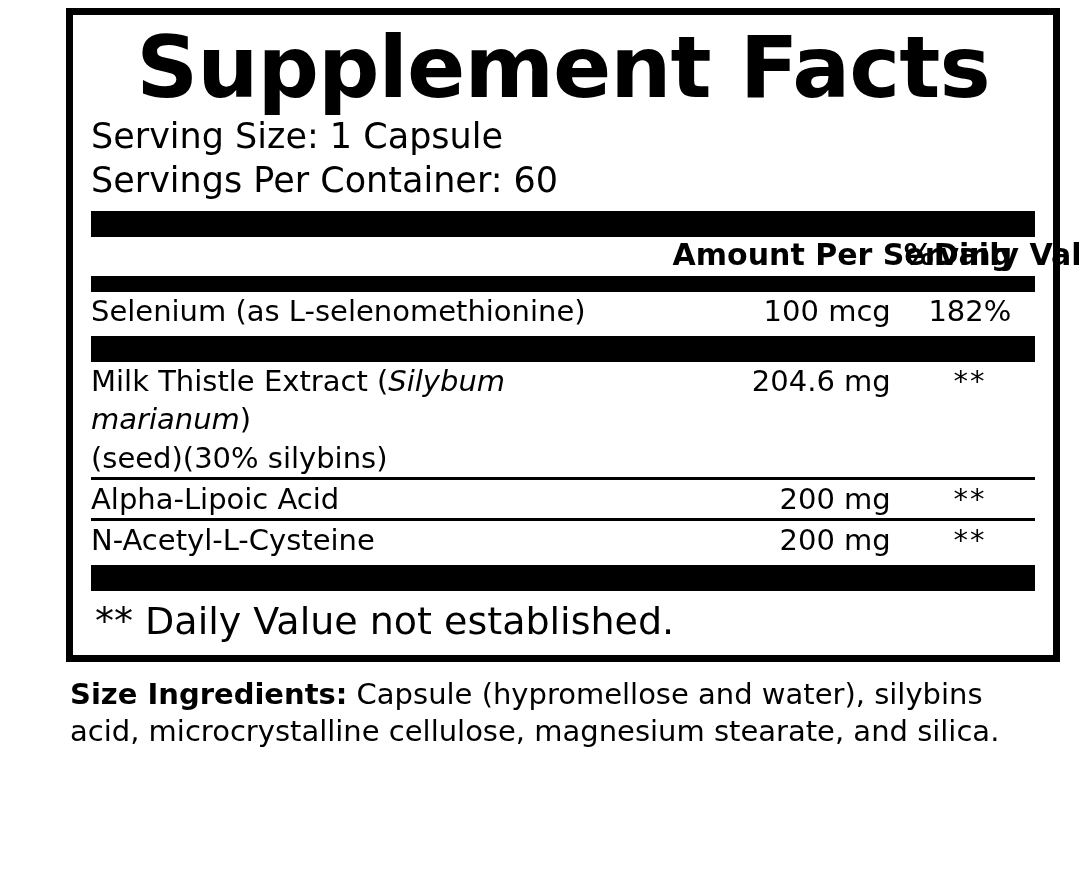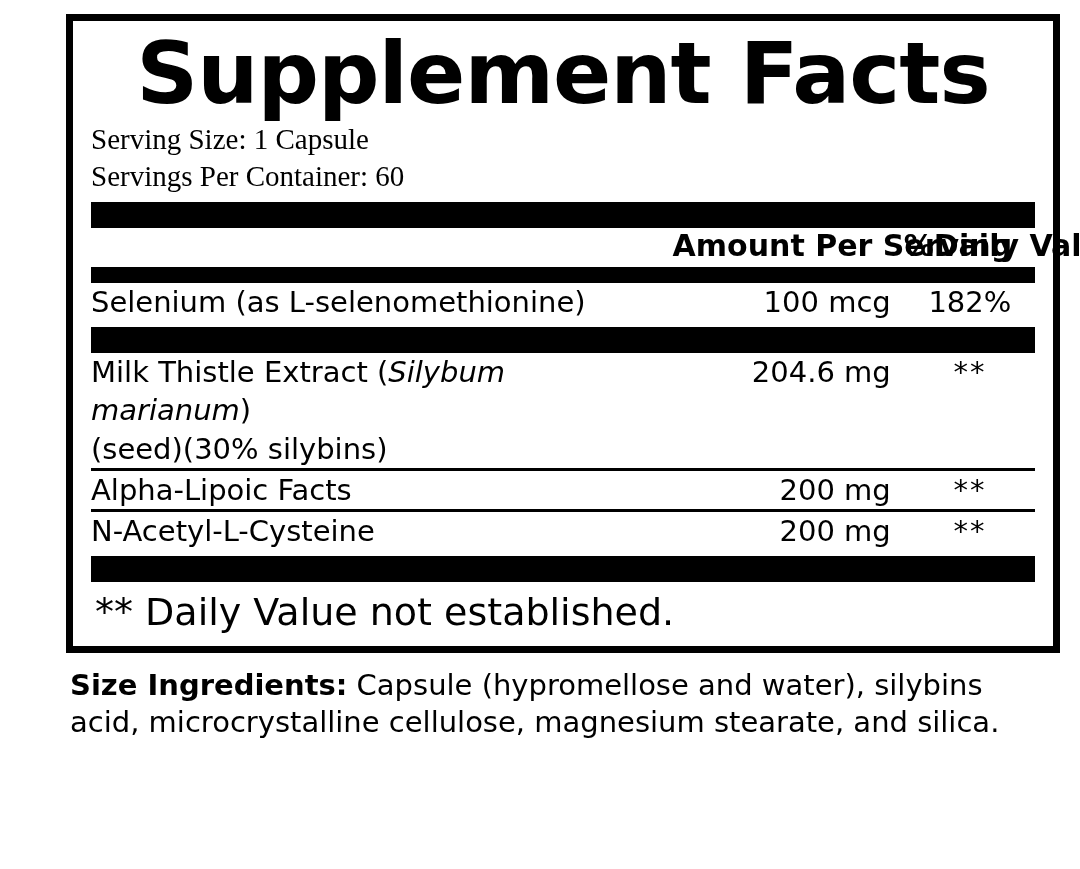--- a/index.html
+++ b/index.html
@@ -12,21 +12,21 @@
     height: 869px;
     font-family: "DejaVu Sans", "Liberation Sans", sans-serif;
     color: #000000;
     position: relative;
     overflow: hidden;
   }
 
   .panel {
     position: absolute;
     left: 18px;
-    top: 14px;
+    top: 8px;
     width: 1042px;
     box-sizing: border-box;
     padding-left: 48px;
   }
 
   .facts-box {
     border: 7px solid #000;
     box-sizing: border-box;
     padding: 8px 18px 10px 18px;
     background: #fff;
@@ -36,24 +36,23 @@
     font-weight: bold;
     font-size: 86px;
     line-height: 0.98;
     letter-spacing: -1px;
     text-align: center;
     white-space: nowrap;
     margin: 2px 0 6px 0;
   }
 
   .serving-line {
-    font-size: 29px;
+    font-size: 35px;
     line-height: 1.25;
     white-space: nowrap;
-    font-family: Liberation Serif, serif;
   }
 
   .bar-thick {
     background: #000;
     height: 26px;
     margin-top: 8px;
   }
   .bar-mid {
     background: #000;
     height: 16px;
@@ -168,21 +167,21 @@
       <tbody>
           <tr class="nutri-row">
         <td class="col-name">
           <span>Milk Thistle Extract (</span><em>Silybum marianum</em><span>)</span><br>
           <span>(seed)(30% silybins)</span>
         </td>
         <td class="col-amt">204.6 mg</td>
         <td class="col-dv stars">**</td>
       </tr>
       <tr class="nutri-row">
-        <td class="col-name rule">Alpha-Lipoic Facts</td>
+        <td class="col-name rule">Alpha-Lipoic Acid</td>
         <td class="col-amt rule">200 mg</td>
         <td class="col-dv rule stars">**</td>
       </tr>
       <tr class="nutri-row">
         <td class="col-name rule">N-Acetyl-L-Cysteine</td>
         <td class="col-amt rule">200 mg</td>
         <td class="col-dv rule stars">**</td>
       </tr>
     </tbody>
       </table>

